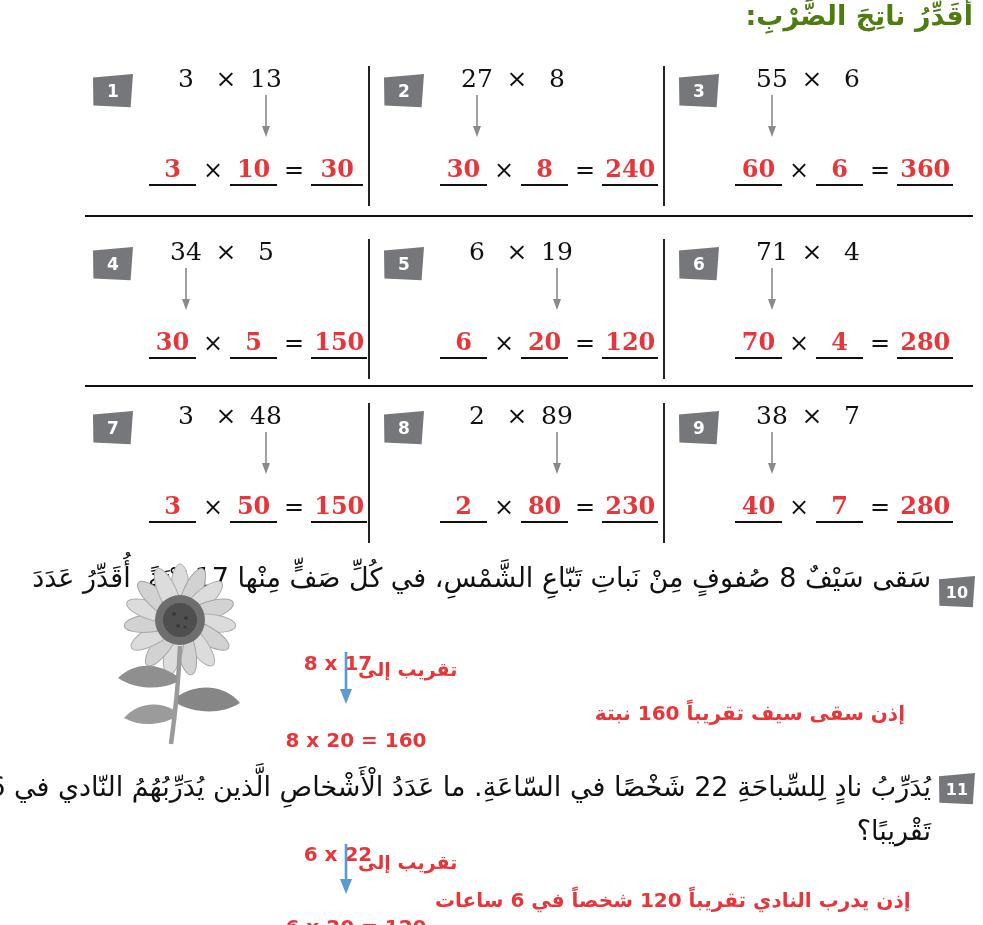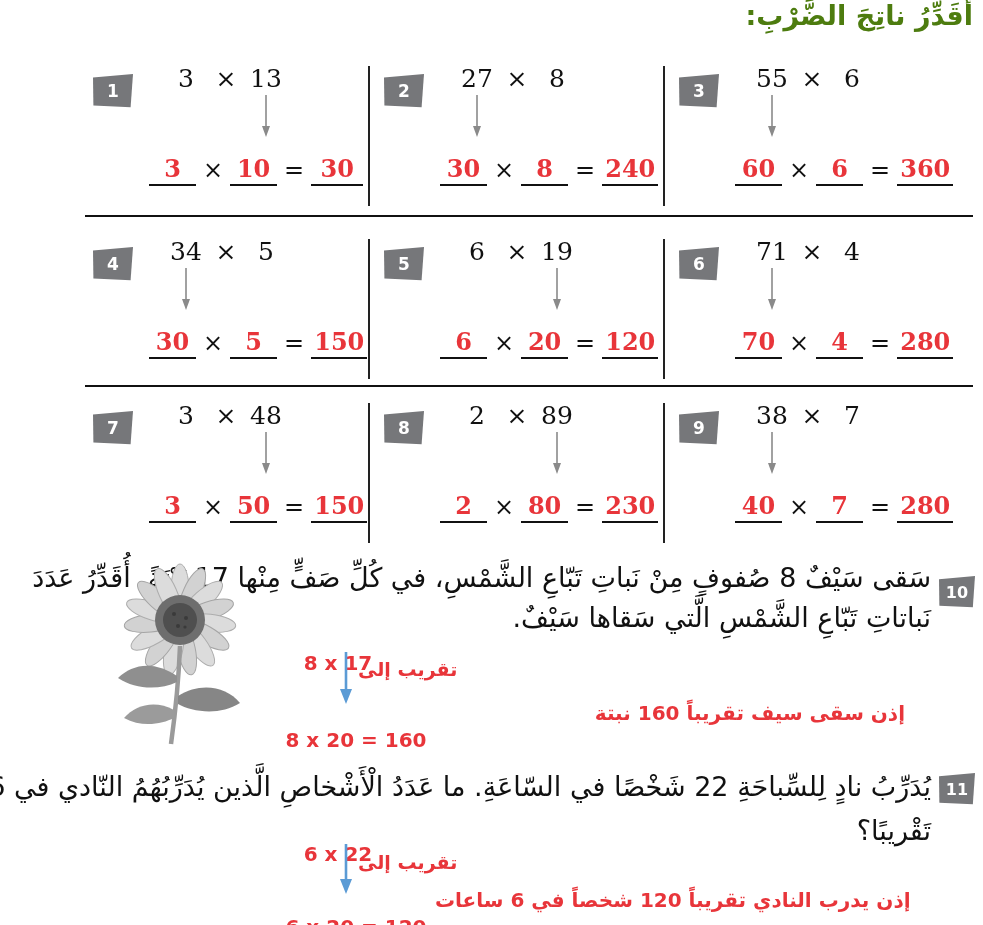--- a/index.html
+++ b/index.html
@@ -329,21 +329,20 @@
           <span class="blank wide">280</span>
         </div>
       </div>
     </div>
   </div>
 </div>
 
 <div class="wp wp-10">
   <div class="badge-sq" style="top:24px; right:8px;">10</div>
   <div class="wp-line" style="top:10px; right:52px;">سَقى سَيْفٌ 8 صُفوفٍ مِنْ نَباتِ تَبّاعِ الشَّمْسِ، في كُلِّ صَفٍّ مِنْها 17 نَبْتَةً. أُقَدِّرُ عَدَدَ</div>
-  <div class="wp-line" style="top:50px; right:52px;">نَباتاتِ تَبّاعِ الشَّمْسِ الَّتي سَقاها سَيْفٌ.</div>
 
   <svg class="sunflower" style="left:92px; top:6px;" width="172" height="188" viewBox="0 0 172 188">
     <g>
       <ellipse cx="88" cy="32" rx="9" ry="26" fill="#dcdcdc" stroke="#adadad" stroke-width="1"></ellipse>
       <ellipse cx="88" cy="32" rx="9" ry="26" fill="#d2d2d2" stroke="#a5a5a5" stroke-width="1" transform="rotate(24 88 62)"></ellipse>
       <ellipse cx="88" cy="32" rx="9" ry="26" fill="#dcdcdc" stroke="#adadad" stroke-width="1" transform="rotate(48 88 62)"></ellipse>
       <ellipse cx="88" cy="32" rx="9" ry="26" fill="#d2d2d2" stroke="#a5a5a5" stroke-width="1" transform="rotate(72 88 62)"></ellipse>
       <ellipse cx="88" cy="32" rx="9" ry="26" fill="#dcdcdc" stroke="#adadad" stroke-width="1" transform="rotate(96 88 62)"></ellipse>
       <ellipse cx="88" cy="32" rx="9" ry="26" fill="#d2d2d2" stroke="#a5a5a5" stroke-width="1" transform="rotate(120 88 62)"></ellipse>
       <ellipse cx="88" cy="32" rx="9" ry="26" fill="#dcdcdc" stroke="#adadad" stroke-width="1" transform="rotate(144 88 62)"></ellipse>

